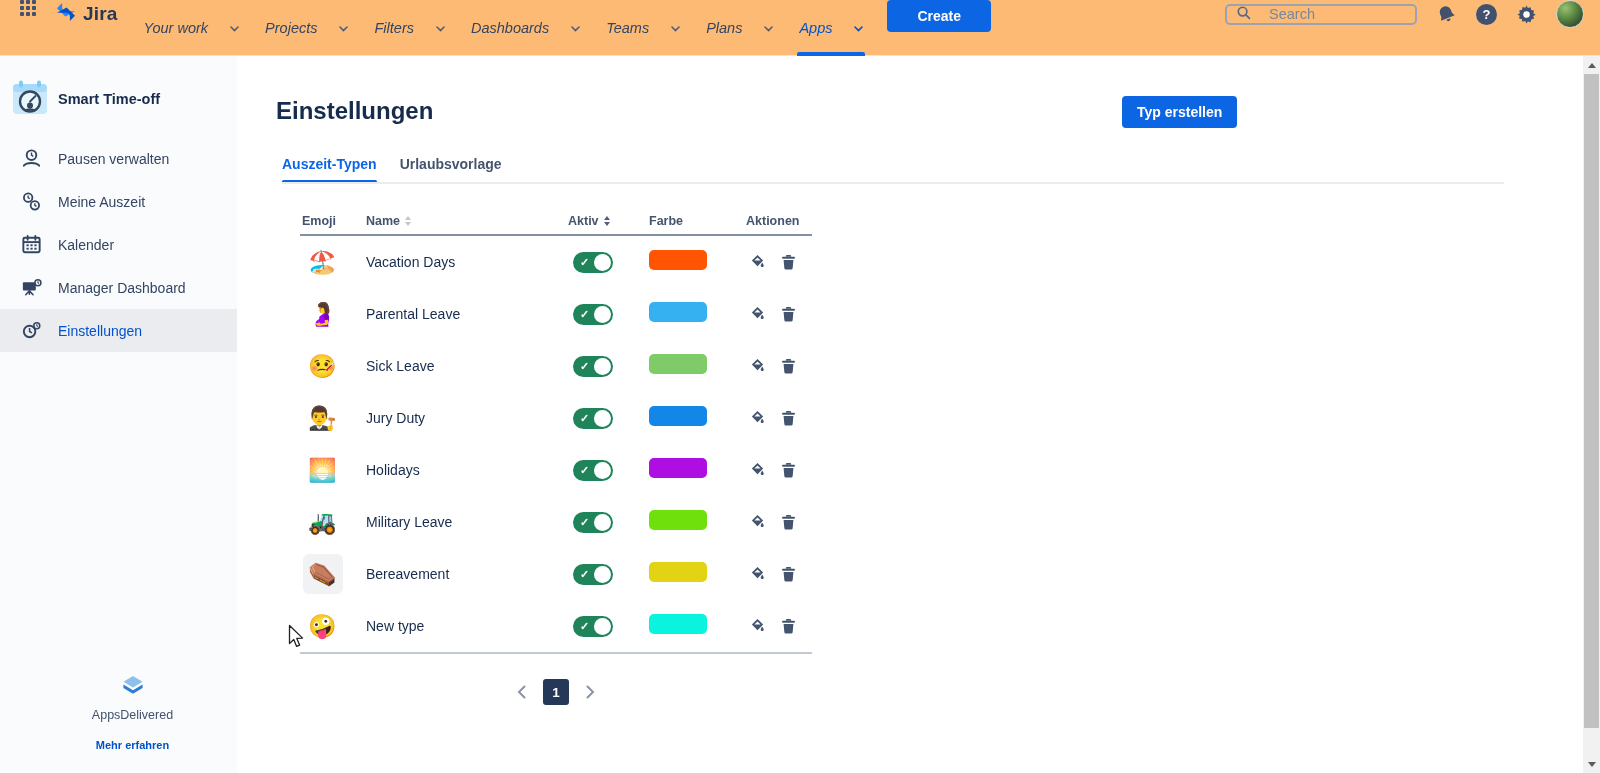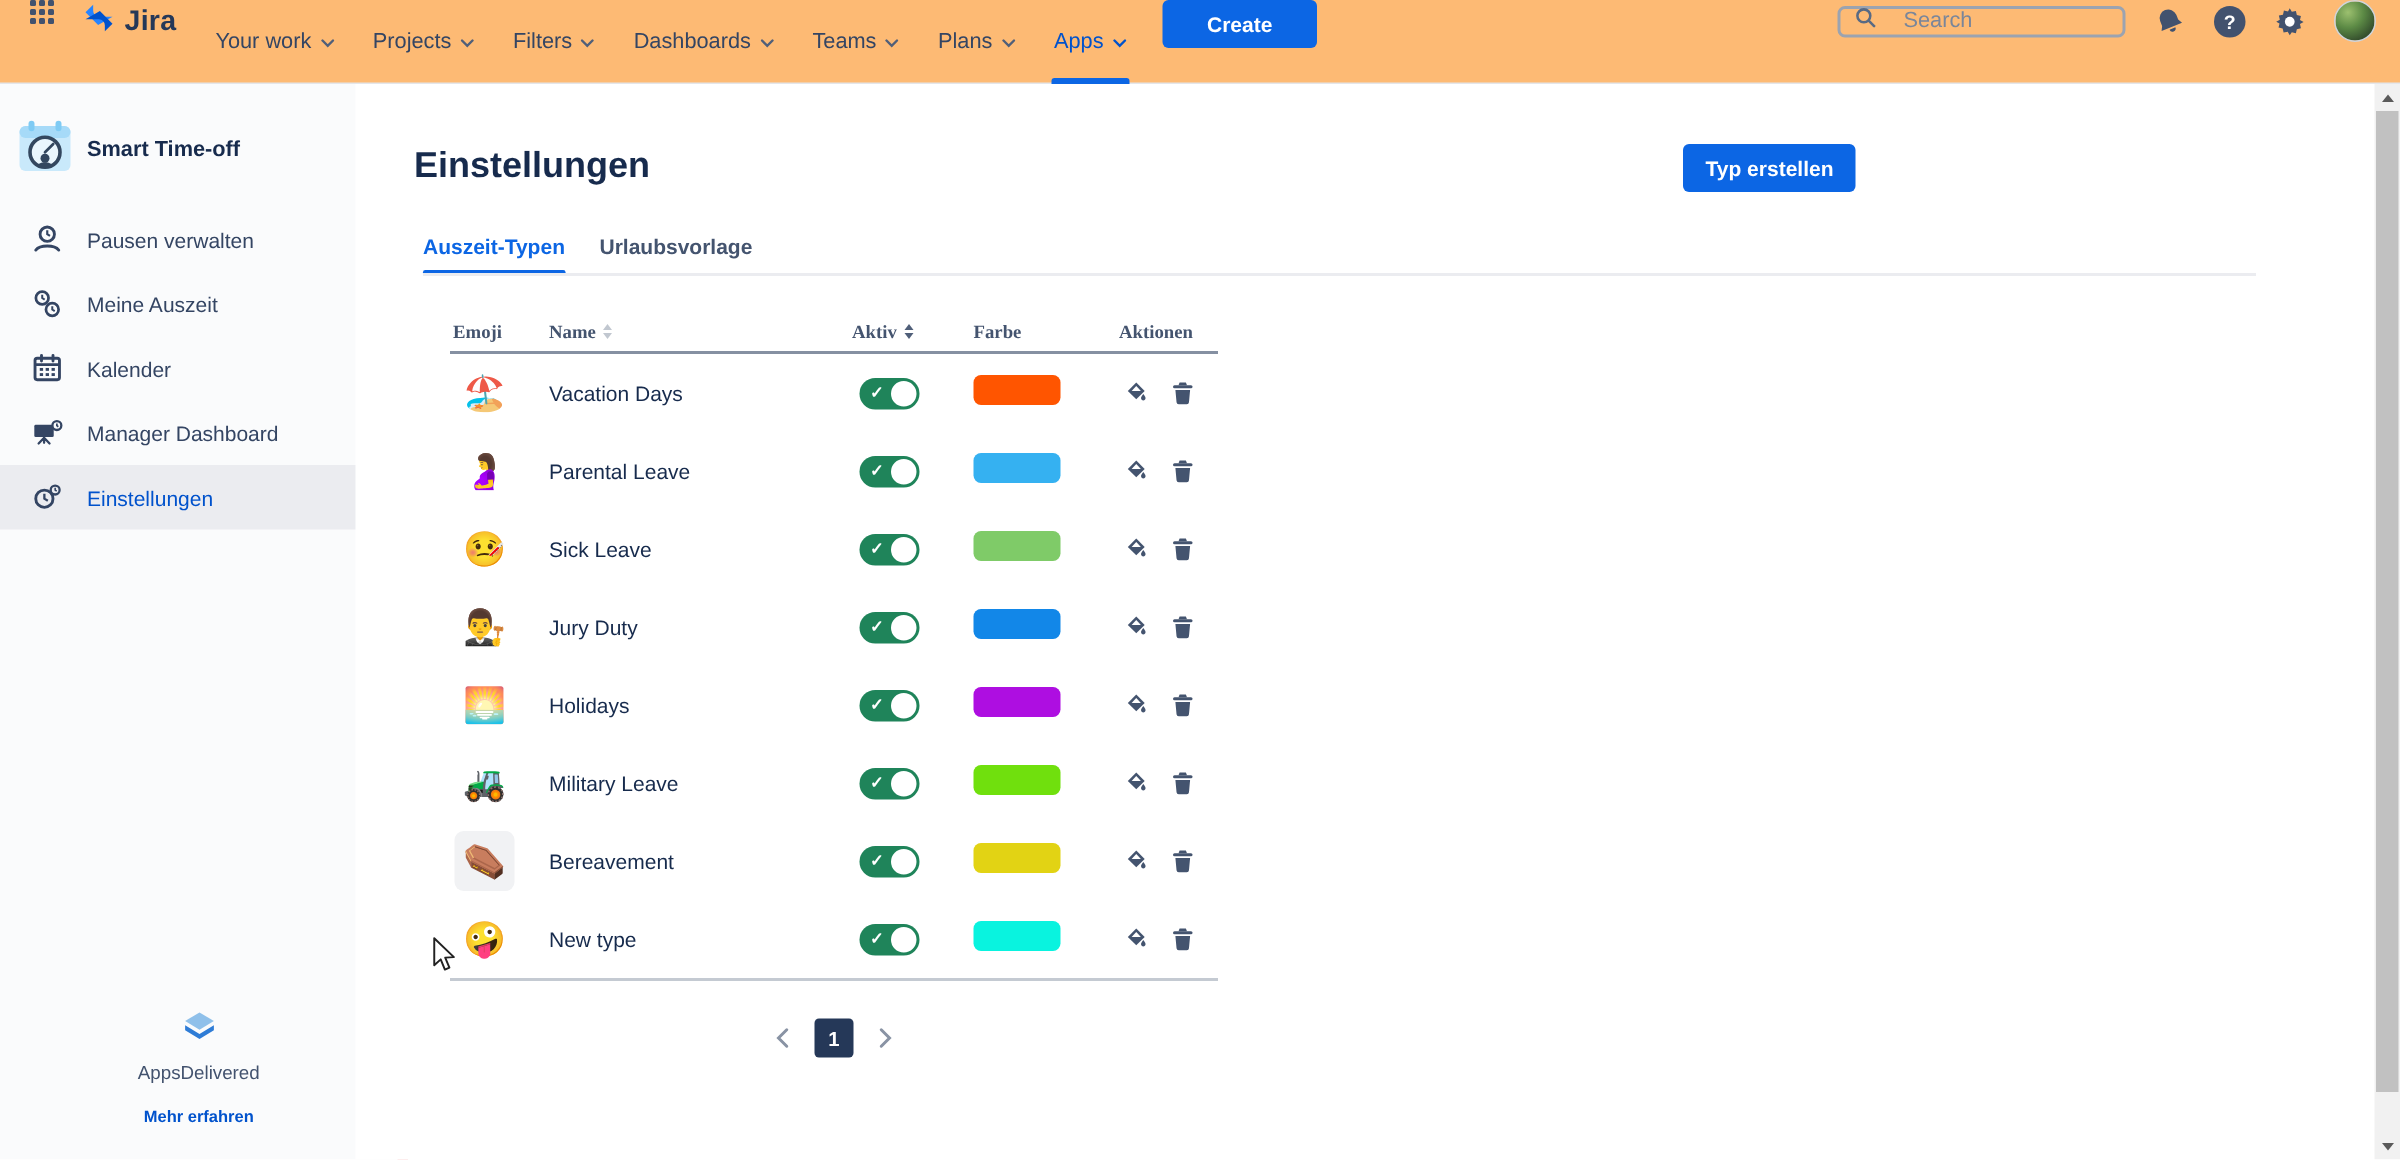--- a/index.html
+++ b/index.html
@@ -12,22 +12,22 @@
 
   
   .topnav { position:absolute; top:0; left:0; width:1600px; height:56px; background:#fdba74;
     border-bottom:1px solid #E4E6EA; display:flex; align-items:flex-start; padding:0 16px 0 14px; z-index:6; }
   .grid-icon { width:20px; height:20px; display:grid; grid-template-columns:repeat(3,4px);
     grid-template-rows:repeat(3,4px); gap:2px; margin:0 14px 0 6px; cursor:pointer; }
   .grid-icon span { background:#42526E; border-radius:1px; }
   .logo { display:flex; align-items:center; gap:5px; margin-right:26px; cursor:pointer; }
   .logo-text { font-size:19px; font-weight:700; color:#253858; letter-spacing:.2px; }
   .nav-items { display:flex; list-style:none; margin:0; padding:0; gap:26px; align-items:center; height:56px; }
-  .nav-item { display:flex; align-items:center; gap:6px; font-size:14.5px; font-weight:500; color:#344563;
-    cursor:pointer; height:56px; position:relative; white-space:nowrap; }
+  .nav-item { display:flex; align-items:center; gap:22px; font-size:14.5px; font-weight:500; color:#344563;
+    cursor:pointer; height:56px; position:relative; white-space:nowrap;font-style:italic; }
   .nav-item svg { margin-top:2px; color:#505F79; }
   .nav-item.active { color:var(--link); }
   .nav-item.active svg { color:var(--link); }
   .nav-item.active::after { content:""; position:absolute; left:-2px; right:-2px; bottom:0; height:4px;
     background:var(--accent); border-radius:2px 2px 0 0; }
   .create-btn { margin-left:24px; background:var(--accent); color:#fff; font-size:14px; font-weight:600;
     border:none; border-radius:4px; padding:8px 30px; cursor:pointer; font-family:inherit; }
   .topnav-right { margin-left:auto; display:flex; align-items:center; gap:19px; }
   .search-box { display:flex; align-items:center; gap:16px; width:192px; height:21px;
     border:2px solid #9BA3B0; border-radius:5px; padding:0 9px; }
@@ -61,21 +61,21 @@
   .tabs { position:absolute; left:45px; top:100px; display:flex; gap:23px; }
   .tab { font-size:14px; font-weight:600; color:#44546F; padding-bottom:10px; cursor:pointer; position:relative; }
   .tab.active { color:var(--accent); }
   .tab.active::after { content:""; position:absolute; left:0; right:0; bottom:-1px; height:3px;
     background:var(--accent); border-radius:2px; }
   .tabs-rule { position:absolute; left:45px; top:126px; width:1222px; height:2px; background:#EBECF0; }
 
   .table { position:absolute; left:63px; top:152px; width:512px; }
   .thead, .trow { display:grid; grid-template-columns:66px 202px 81px 97px 66px; align-items:center; }
   .thead { height:28px; border-bottom:2px solid #8590A2; color:#44546F; font-size:12.5px; font-weight:700; }
-  .th { display:flex; align-items:center;font-family:Liberation Serif, serif; }
+  .th { display:flex; align-items:center; }
   .th-emoji { padding-left:2px; }
   .sort { display:inline-flex; flex-direction:column; gap:2px; margin-left:5px; }
   .sort i { width:0; height:0; border-left:3.5px solid transparent; border-right:3.5px solid transparent; }
   .sort .up { border-bottom:4px solid currentColor; }
   .sort .down { border-top:4px solid currentColor; }
   .sort-light { color:#C1C7D0; }
   .sort-dark { color:#505F79; }
   .tbody { border-bottom:2px solid #C4CAD2; }
   .trow { height:52px; }
   .emoji-box { width:40px; height:40px; margin-left:3px; display:flex; align-items:center; justify-content:center;

